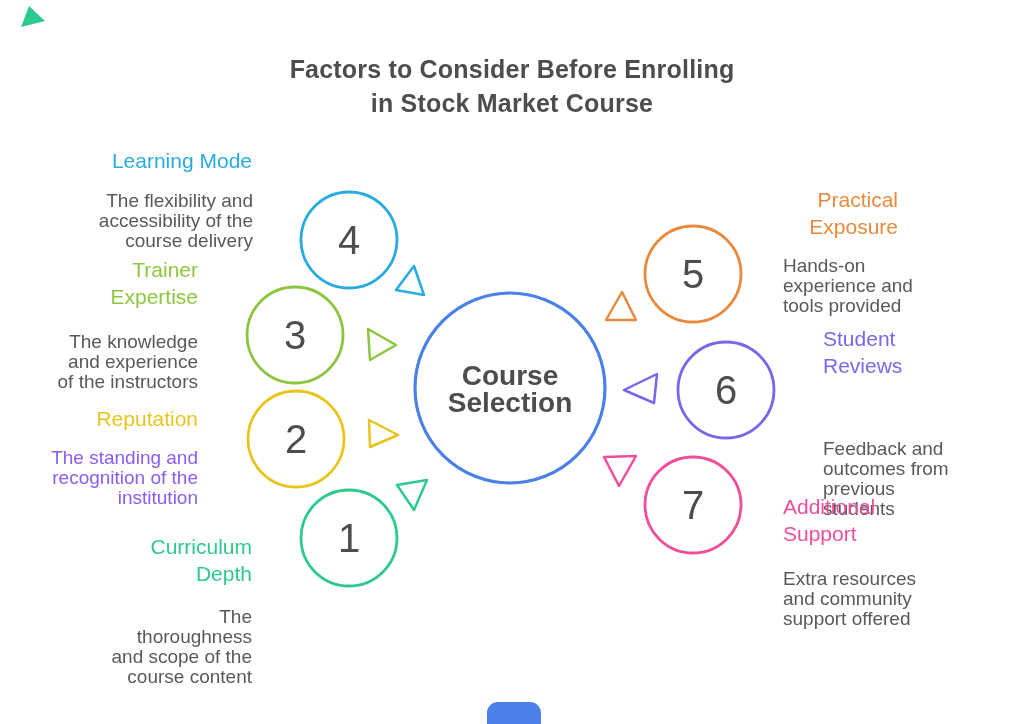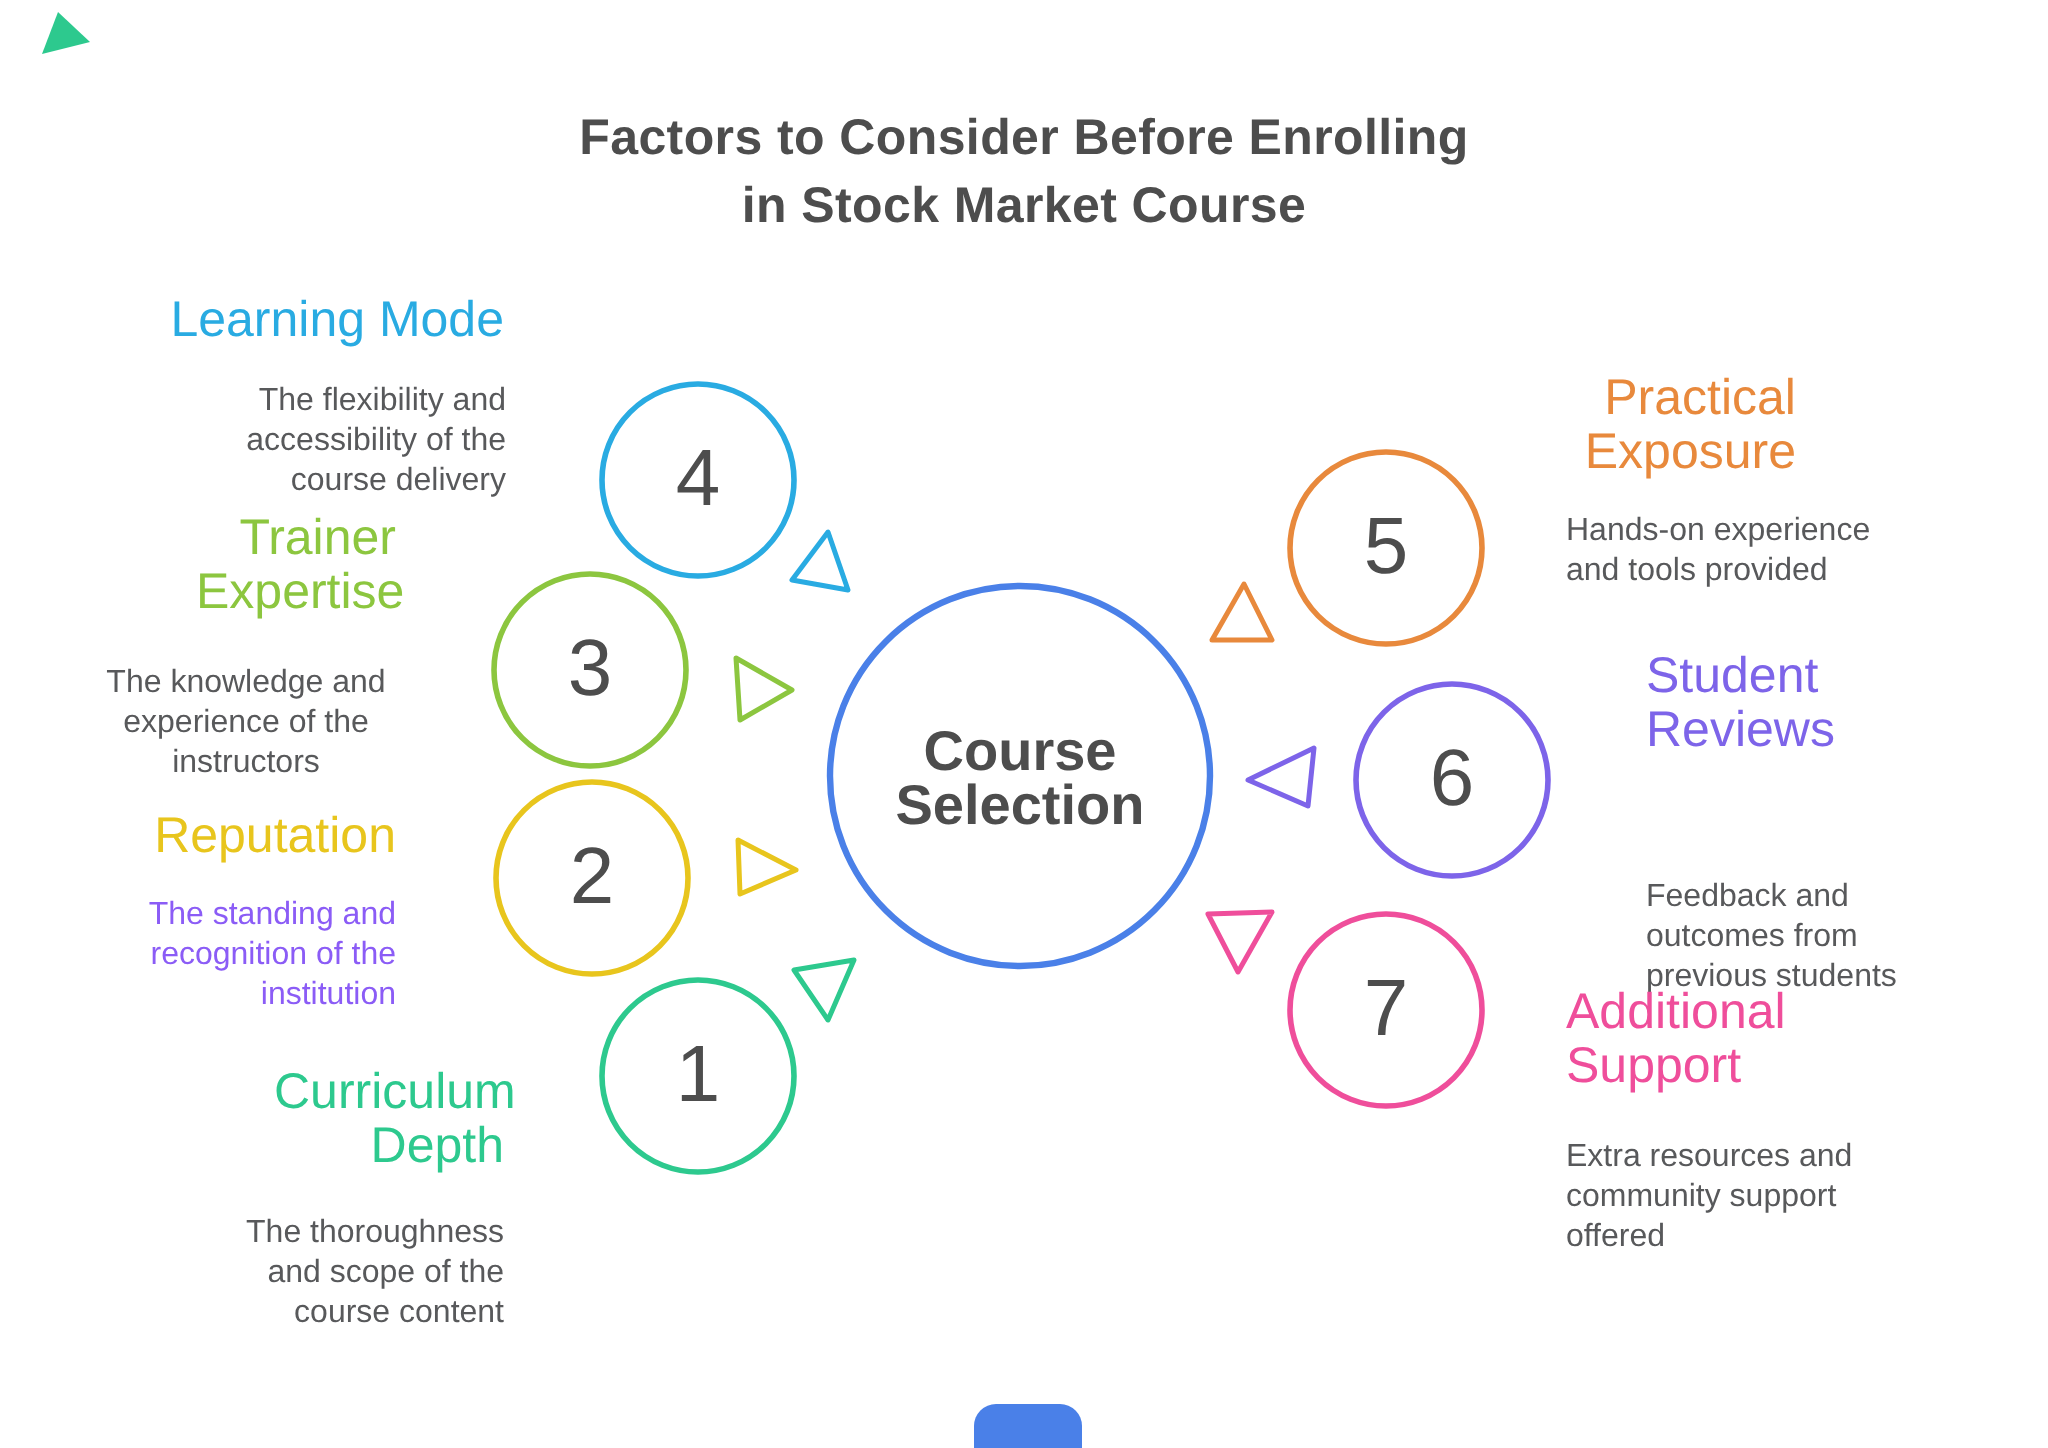--- a/index.html
+++ b/index.html
@@ -6,24 +6,24 @@
   #canvas{
     position:relative;width:1024px;height:724px;background:#ffffff;
     overflow:hidden;font-family:"Liberation Sans",sans-serif;
   }
   #diagram-svg{position:absolute;left:0;top:0;width:1024px;height:724px;}
   .title{
     position:absolute;left:0;right:0;top:52px;text-align:center;
     font-size:25px;font-weight:bold;line-height:34px;letter-spacing:0.2px;
   }
   .heading{
-    position:absolute;font-size:25px;line-height:27px;font-weight:400;
+    position:absolute;font-size:21px;line-height:27px;font-weight:400;
   }
   .desc{
-    position:absolute;font-size:16px;line-height:20px;font-weight:400;
+    position:absolute;font-size:19px;line-height:20px;font-weight:400;
   }
   .r{text-align:right;}
   .l{text-align:left;}
   .num{
     position:absolute;transform:translate(-50%,-50%);
     font-size:40px;font-weight:400;
   }
   .center-label{
     position:absolute;left:510px;top:389px;transform:translate(-50%,-50%);
     width:140px;text-align:center;font-size:28px;font-weight:bold;line-height:27px;
@@ -86,21 +86,21 @@
   <div class="num" style="left: 295px; top: 335px; color: rgb(77, 77, 77);">3</div>
   <div class="num" style="left: 349px; top: 240px; color: rgb(77, 77, 77);">4</div>
   <div class="num" style="left: 693px; top: 274px; color: rgb(77, 77, 77);">5</div>
   <div class="num" style="left: 726px; top: 390px; color: rgb(77, 77, 77);">6</div>
   <div class="num" style="left: 693px; top: 505px; color: rgb(77, 77, 77);">7</div>
 
   <div class="heading r lm-h" style="color: rgb(41, 171, 226);">Learning Mode</div>
   <div class="desc r lm-d" style="color: rgb(88, 89, 91);">The flexibility and accessibility of the course delivery</div>
 
   <div class="heading r te-h" style="color: rgb(140, 198, 63);">Trainer Expertise</div>
-  <div class="desc r te-d" style="color: rgb(88, 89, 91); text-align: center;">The knowledge and experience of the instructors</div>
+  <div class="desc r te-d" style="color: rgb(88, 89, 91);">The knowledge and experience of the instructors</div>
 
   <div class="heading r rp-h" style="color: rgb(232, 197, 29);">Reputation</div>
   <div class="desc r rp-d" style="color: #8b5cf6;">The standing and recognition of the institution</div>
 
   <div class="heading r cd-h" style="color: rgb(45, 201, 142);">Curriculum Depth</div>
   <div class="desc r cd-d" style="color: rgb(88, 89, 91);">The thoroughness and scope of the course content</div>
 
   <div class="heading l pe-h" style="color: rgb(232, 137, 60); text-align: right;">Practical Exposure</div>
   <div class="desc l pe-d" style="color: rgb(88, 89, 91);">Hands-on experience and tools provided</div>
 

